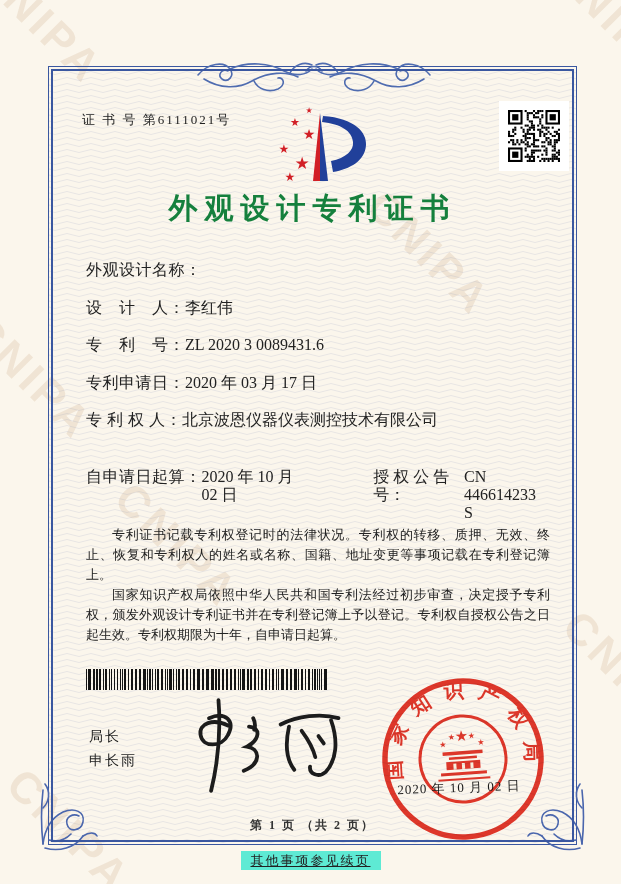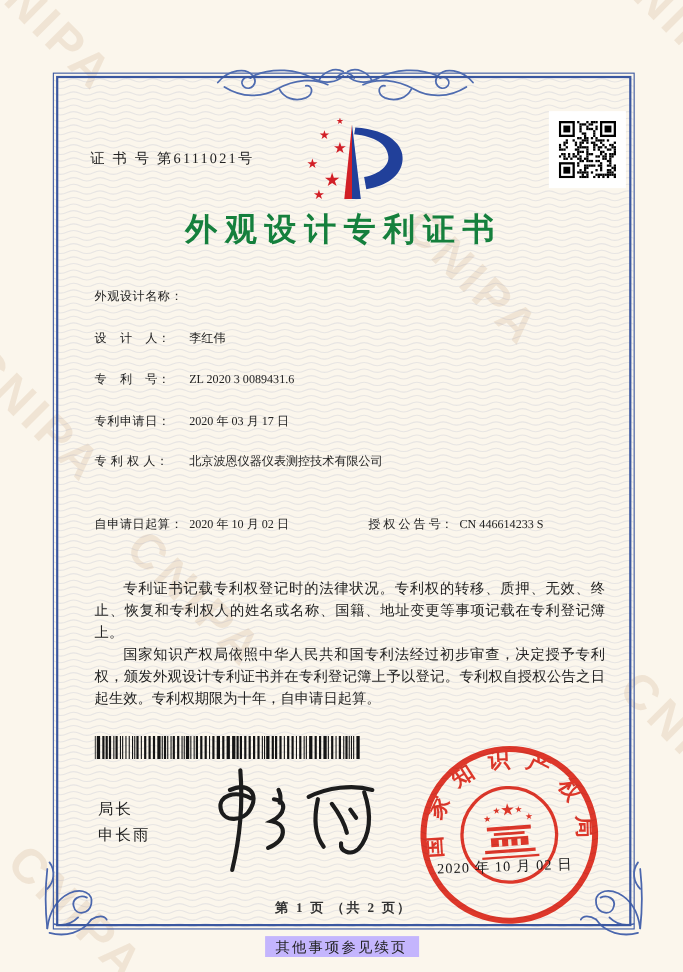--- a/index.html
+++ b/index.html
@@ -9,45 +9,45 @@
       font-weight:bold;font-size:44px;letter-spacing:4px;color:rgba(199,162,120,0.20);
       transform:rotate(45deg);white-space:nowrap;pointer-events:none;}
   .frame{position:absolute;left:48px;top:66px;width:527px;height:777px;
          border:1.5px solid #3a57a0;}
   .frame::after{content:"";position:absolute;inset:2px;border:2.5px solid #3a57a0;pointer-events:none;}
   .waves{position:absolute;left:0;top:0;width:100%;height:100%;}
   .orn-top{position:absolute;left:145px;top:-22px;width:240px;height:54px;}
   .corner{position:absolute;width:64px;height:76px;}
   .corner.bl{left:-14px;bottom:-10px;}
   .corner.br{right:-14px;bottom:-10px;transform:scaleX(-1);}
-  .certno{position:absolute;left:33px;top:44px;font-size:13px;letter-spacing:2px;margin-top:24px;}
+  .certno{position:absolute;left:33px;top:44px;font-size:13px;letter-spacing:2px;}
   .logo{position:absolute;left:208px;top:36px;width:172px;height:90px;}
   .qr{position:absolute;left:450px;top:34px;width:70px;height:70px;background:#fff;
       display:flex;align-items:center;justify-content:center;}
   .title{position:absolute;left:0;top:122px;width:100%;text-align:center;margin:0;
          font-size:29px;font-weight:bold;letter-spacing:7px;color:#15803d;}
-  .rows{position:absolute;left:37px;top:194px;width:462px;font-size:11px;}
+  .rows{position:absolute;left:37px;top:194px;width:462px;font-size:16px;}
   .row{display:flex;margin-bottom:19.5px;line-height:18px;}
   .row .lbl{flex:0 0 86px;white-space:nowrap;letter-spacing:0.5px;}
   .row .val{flex:1;}
   .row.grant .grp2{margin-left:72px;}
   .paras{position:absolute;left:37px;top:458px;width:464px;font-size:13px;
          line-height:20px;text-align:justify;}
   .paras p{margin:0;text-indent:2em;}
   .barcode{position:absolute;left:37px;top:602px;width:245px;height:21px;}
   .signer{position:absolute;left:40px;top:658px;font-size:14px;line-height:24px;letter-spacing:2px;}
   .signature{position:absolute;left:130px;top:628px;width:180px;height:100px;}
   .seal{position:absolute;left:322px;top:600px;width:184px;height:184px;
         transform:rotate(-4deg);opacity:0.93;mix-blend-mode:multiply;}
   .seal-date{position:absolute;left:330px;top:712px;width:160px;text-align:center;
              font-size:13px;color:#1a1a1a;letter-spacing:1px;transform:rotate(-2deg);}
   .pageno{position:absolute;left:0;top:750px;width:100%;text-align:center;
           font-size:12px;letter-spacing:2px;color:#333;font-weight:bold;}
   .cont{position:absolute;left:0;top:852px;width:100%;text-align:center;font-size:13px;}
-  .cont span{background:#c4b5fd;padding:2px 10px;letter-spacing:2px;}
+  .cont span{background:#5eead4;padding:2px 10px;letter-spacing:2px;text-decoration:underline;}
   .seal-ring-text{font-size:20px;font-weight:bold;letter-spacing:13px;fill:#e02a1d;}
 </style>
 </head>
 <body>
 
 <div class="page">
 
   <div class="wm" style="left:-36px;top:-4px">CNIPA</div>
   <div class="wm" style="left:536px;top:-8px">CNIPA</div>
   <div class="wm" style="left:-46px;top:352px">CNIPA</div>

